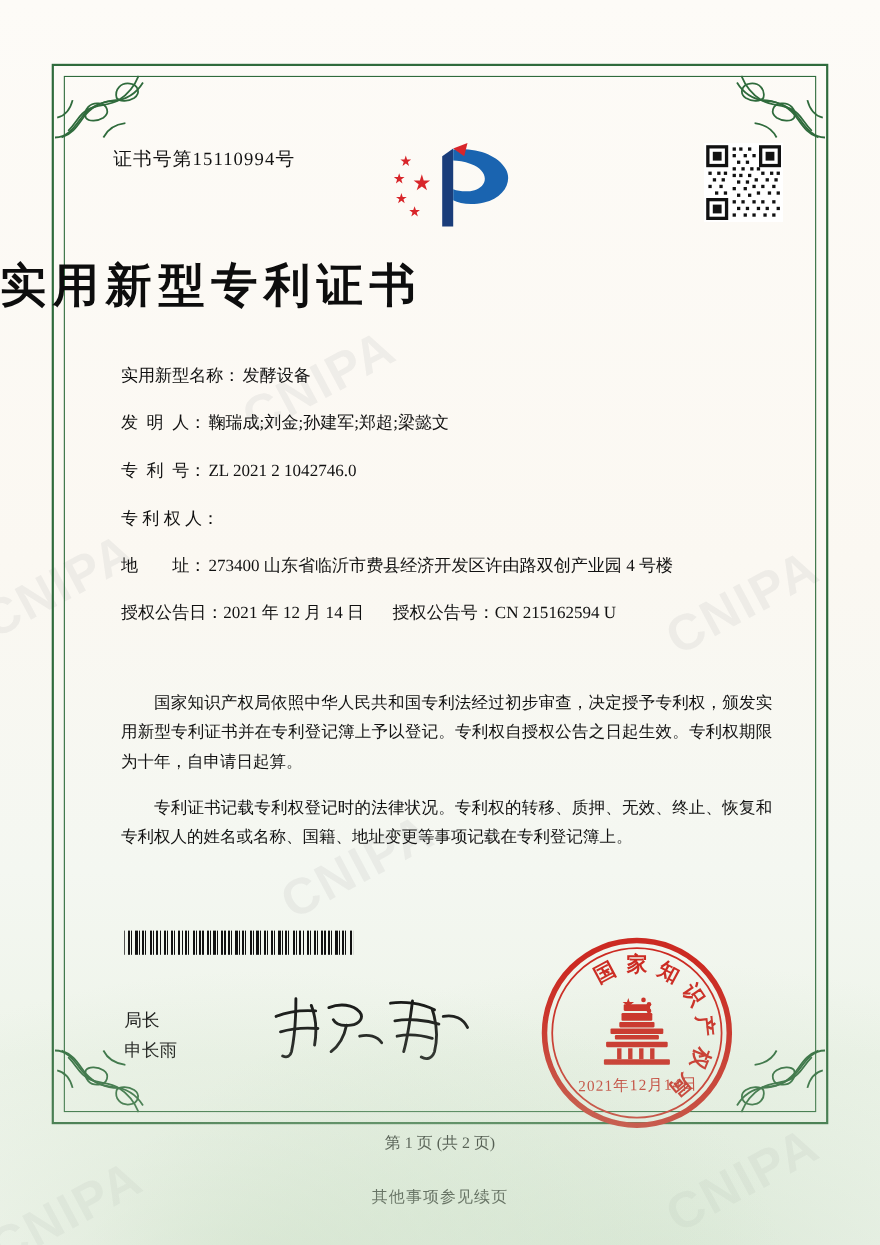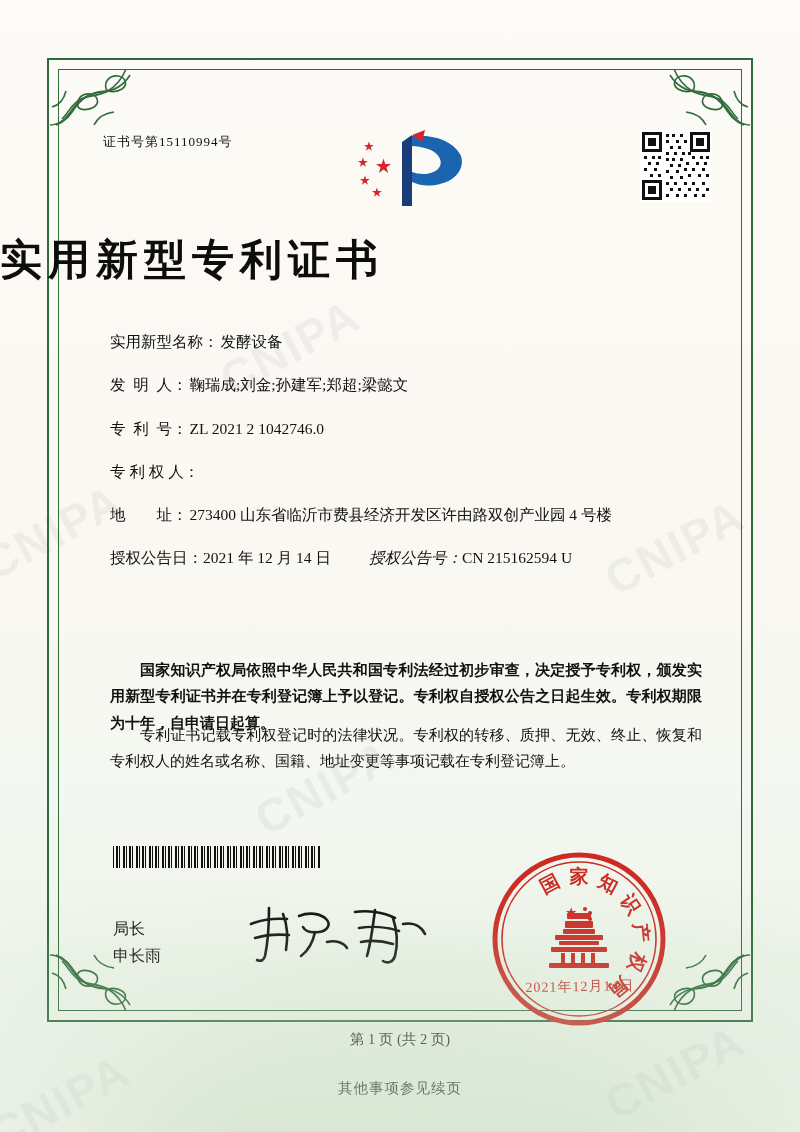--- a/index.html
+++ b/index.html
@@ -71,21 +71,21 @@
   .corner svg { width: 100%; height: 100%; display: block; }
   .corner.tl { left: 48px;  top: 59px; }
   .corner.tr { right: 48px; top: 59px; transform: scaleX(-1); }
   .corner.bl { left: 48px;  bottom: 111px; transform: scaleY(-1); }
   .corner.br { right: 48px; bottom: 111px; transform: scale(-1,-1); }
 
   
   .cert-no {
     position: absolute;
     left: 103px; top: 133px;
-    font-size: 13px;
+    font-size: 17px;
     color: #111;
     letter-spacing: 1px;
   }
   .logo {
     position: absolute;
     left: 340px; top: 128px;
     width: 130px; height: 88px;
   }
   .qr {
     position: absolute;
@@ -120,34 +120,34 @@
   .row .lbl {
     flex: 0 0 auto;
     white-space: pre;
     text-align: center;
   }
   .row .val {
     flex: 1 1 auto;
     padding-left: 2px;
   }
   .row.pub { margin-bottom: 14px; }
-  .pub-right { margin-left: 38px; white-space: nowrap; font-style: italic; }
+  .pub-right { margin-left: 26px; white-space: nowrap; }
   .addr .val { max-width: 430px; }
 
   
   .para {
     position: absolute;
     left: 110px; width: 592px;
     font-size: 15px;
     line-height: 1.75;
     color: #111;
     text-align: justify;
     text-indent: 2em;
   }
-  .para1 { top: 657px; font-weight: bold; }
+  .para1 { top: 627px; }
   .para2 { top: 722px; }
 
   
   .barcode {
     position: absolute;
     left: 113px; top: 846px;
     width: 208px; height: 22px;
     background: repeating-linear-gradient(
       to right,
       #111 0px, #111 1px, transparent 1px, transparent 3px,

